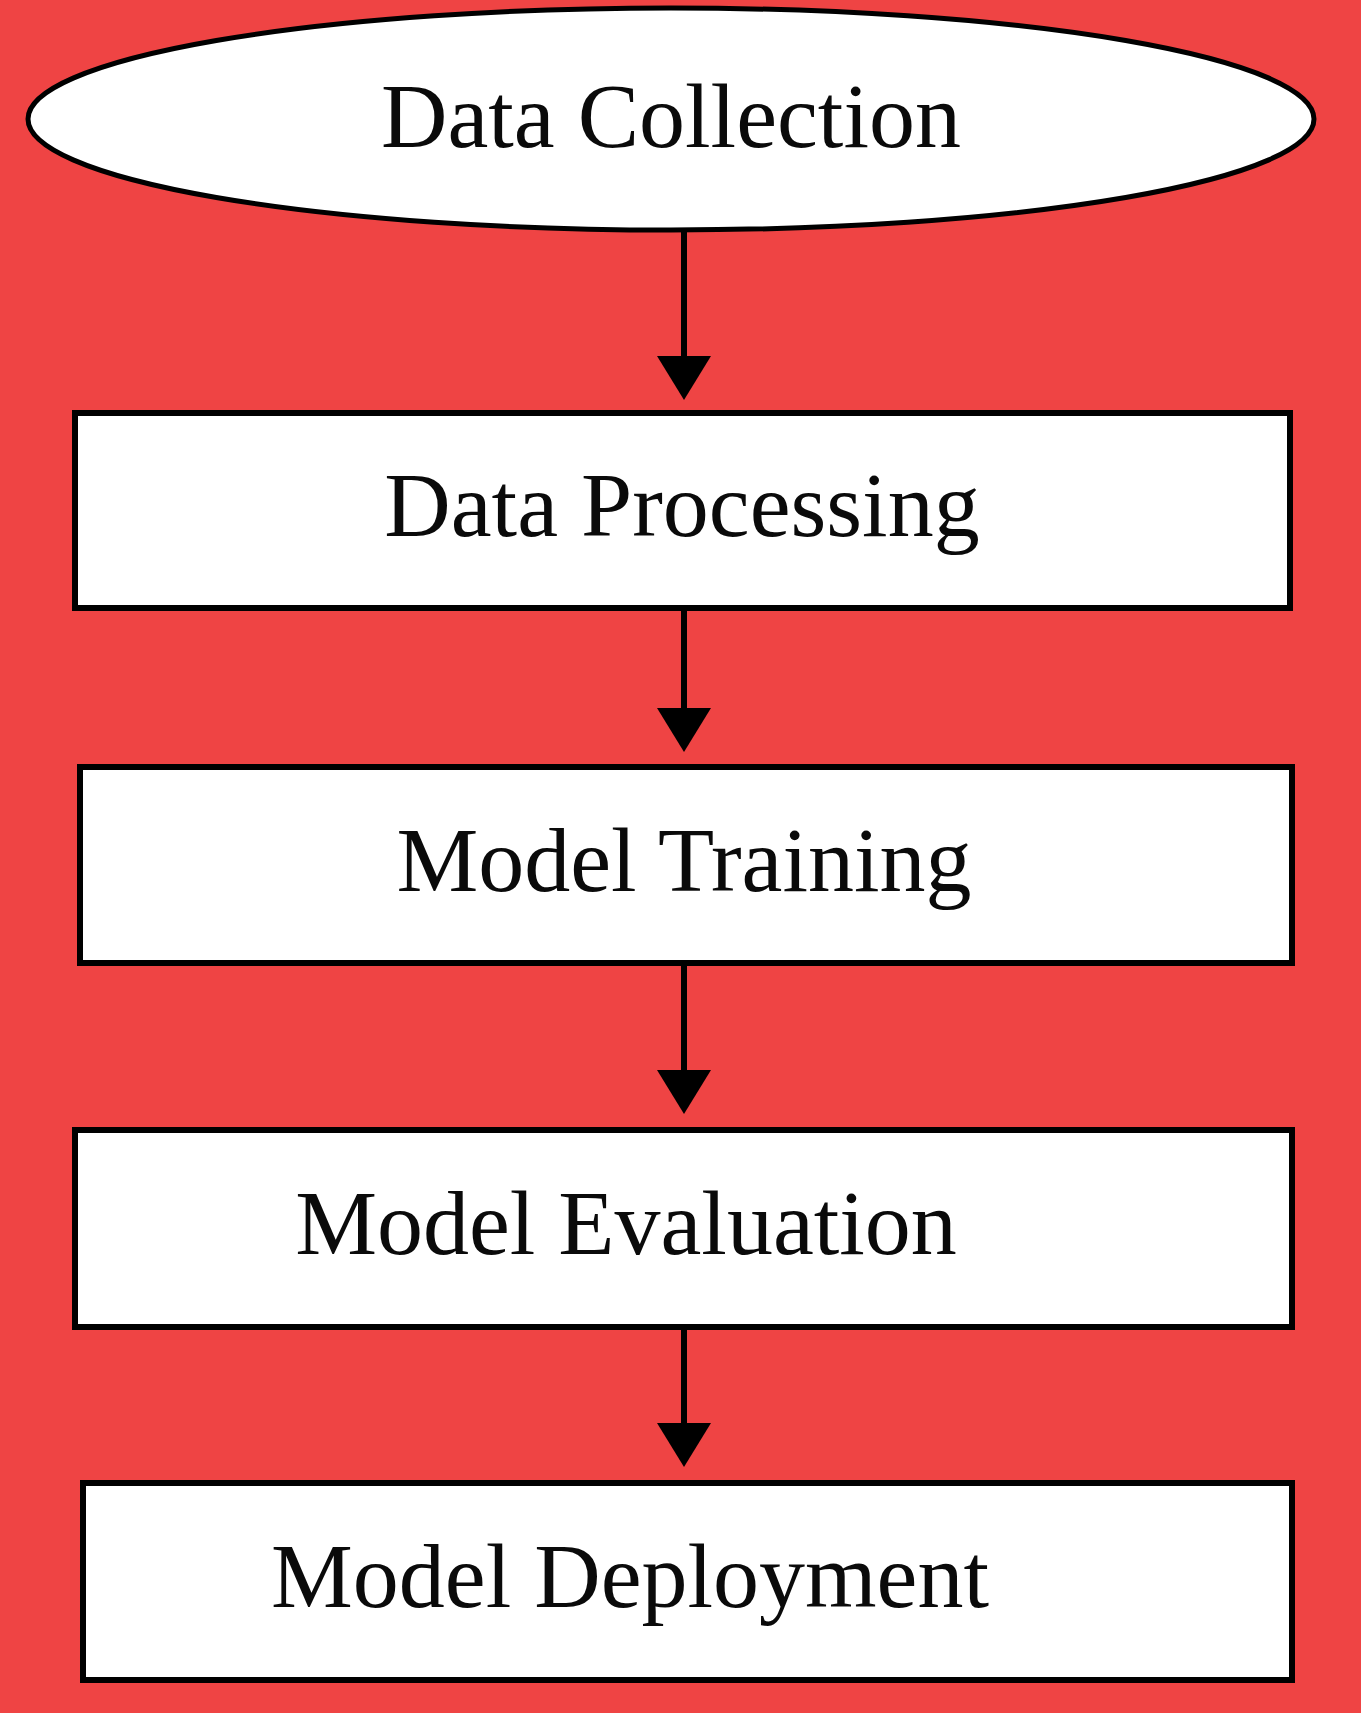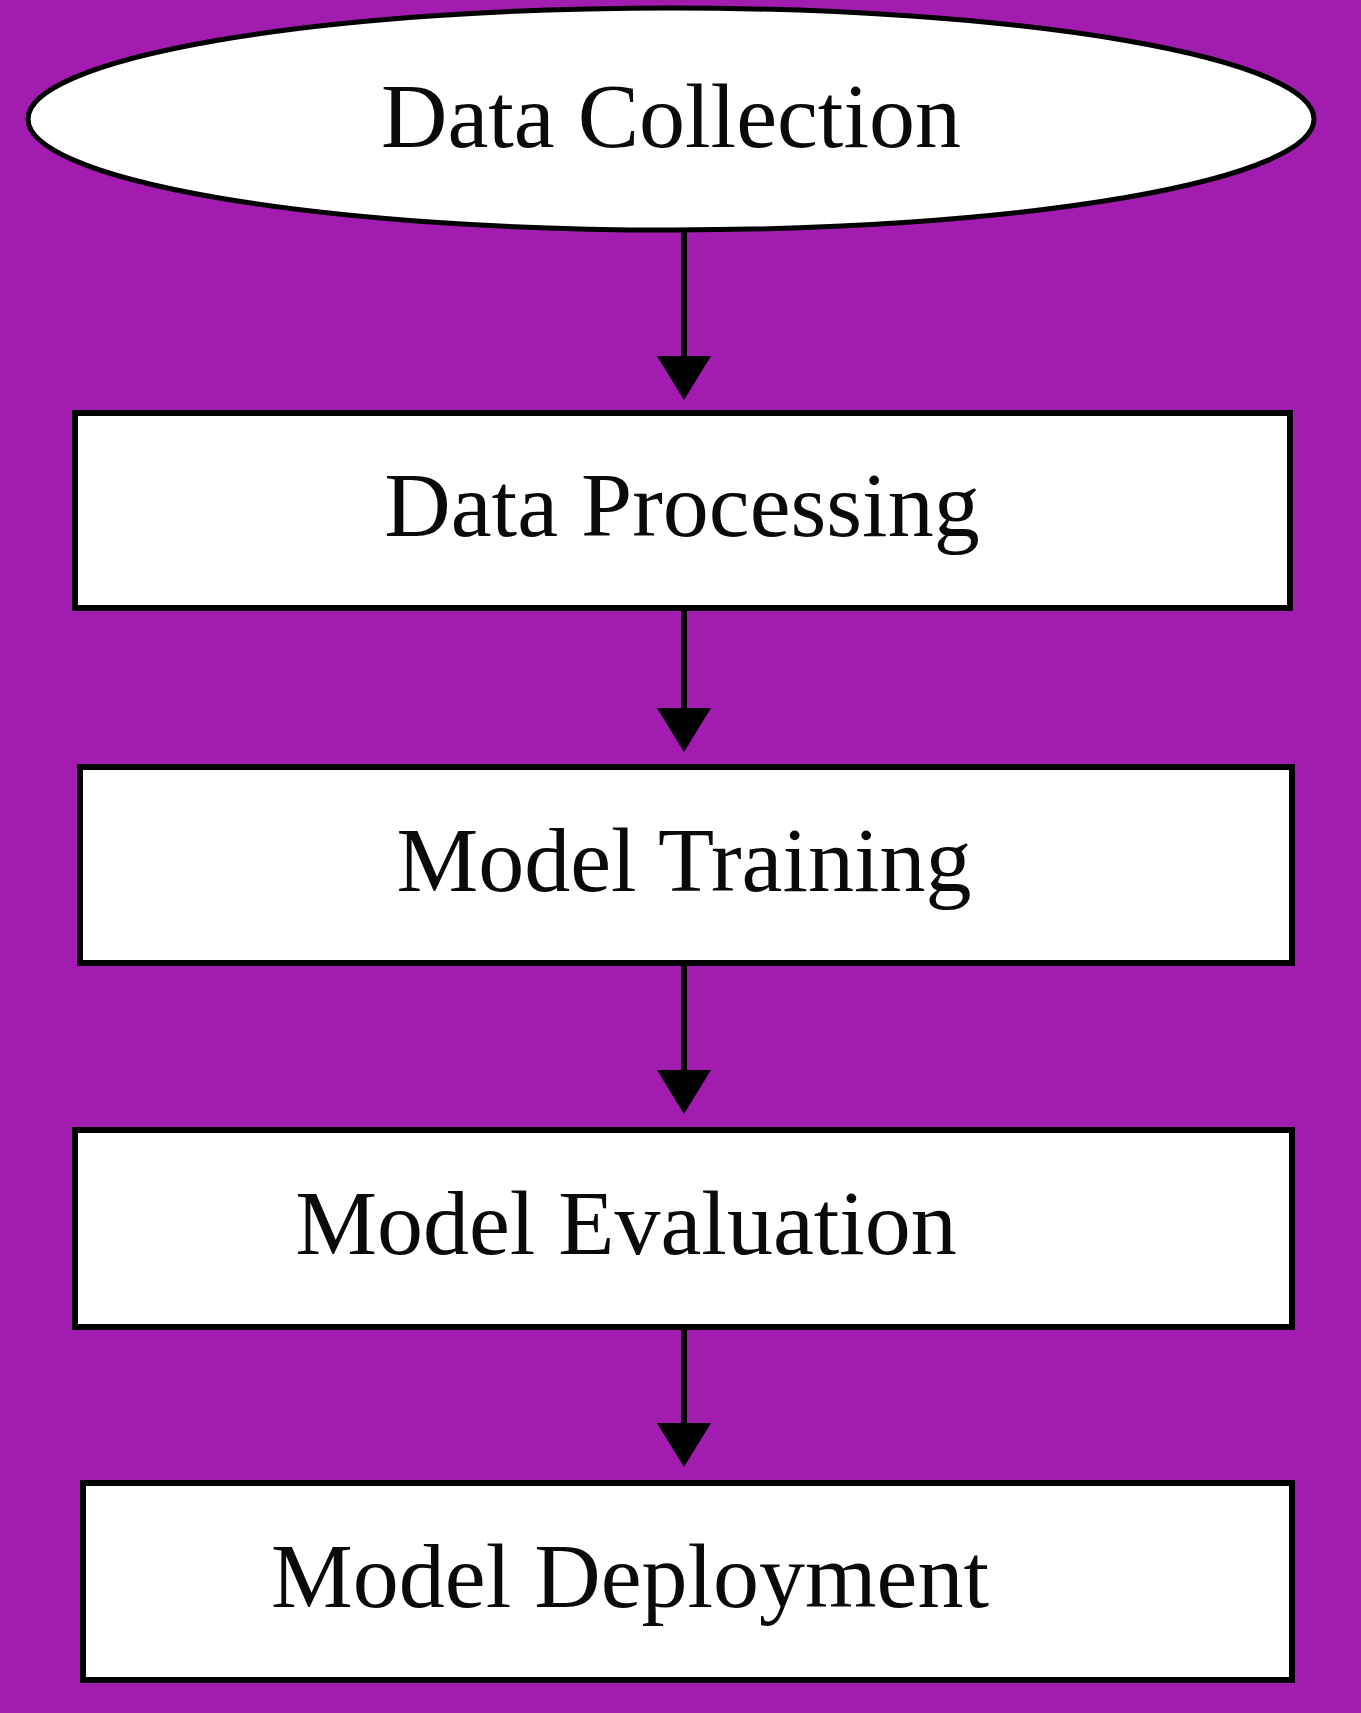--- a/index.html
+++ b/index.html
@@ -8,21 +8,21 @@
     padding: 0;
     background: #ffffff;
   }
   body {
     font-family: "Liberation Serif", "DejaVu Serif", serif;
   }
   #canvas {
     position: relative;
     width: 1361px;
     height: 1713px;
-    background: #a21caf;
+    background: #ef4444;
     overflow: hidden;
   }
   #flow-svg {
     position: absolute;
     left: 0;
     top: 0;
     width: 1361px;
     height: 1713px;
     display: block;
   }

